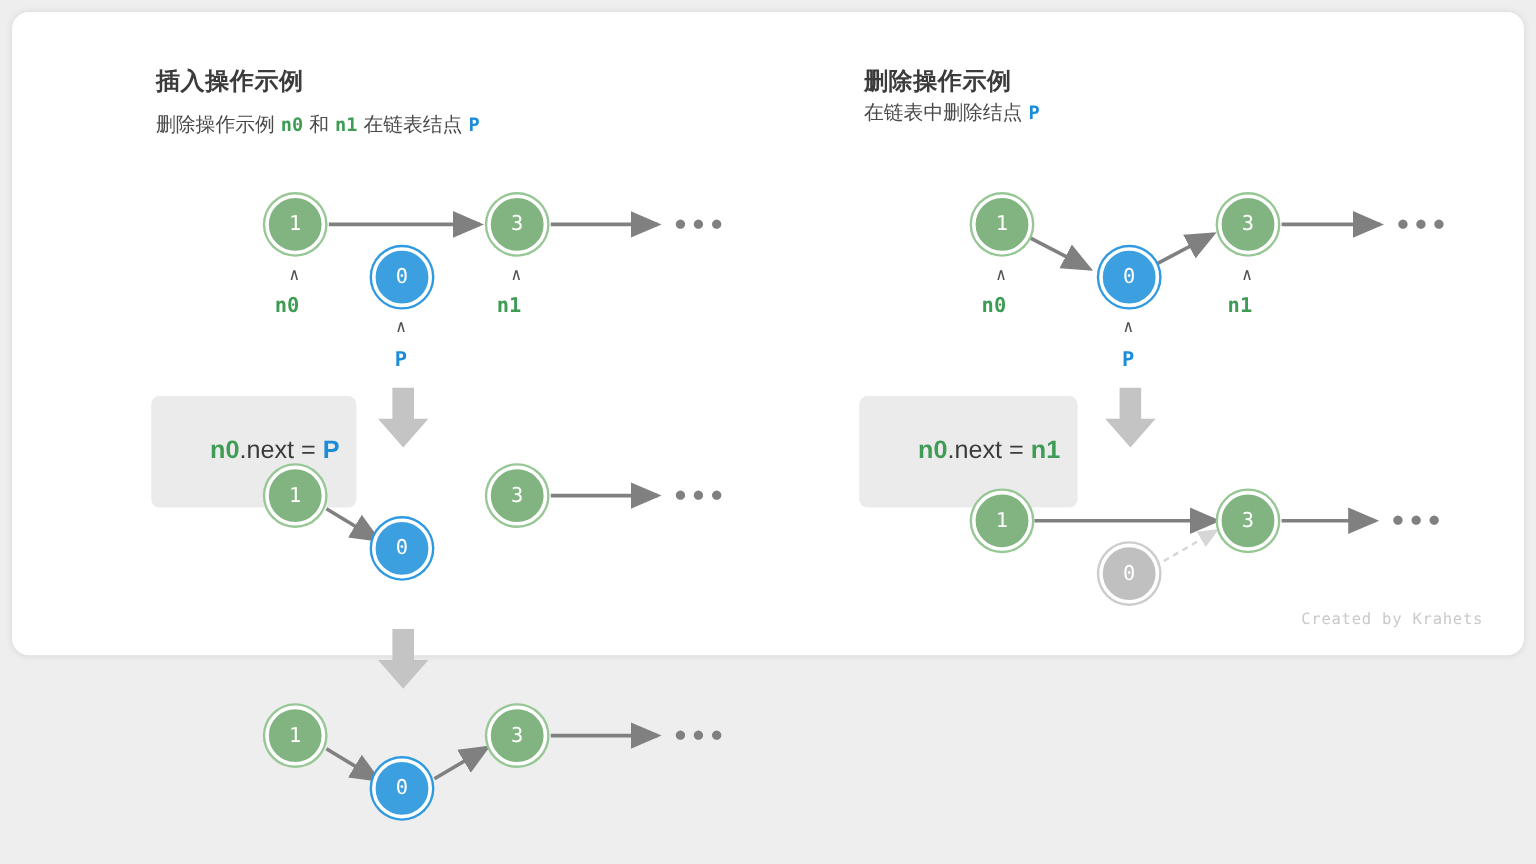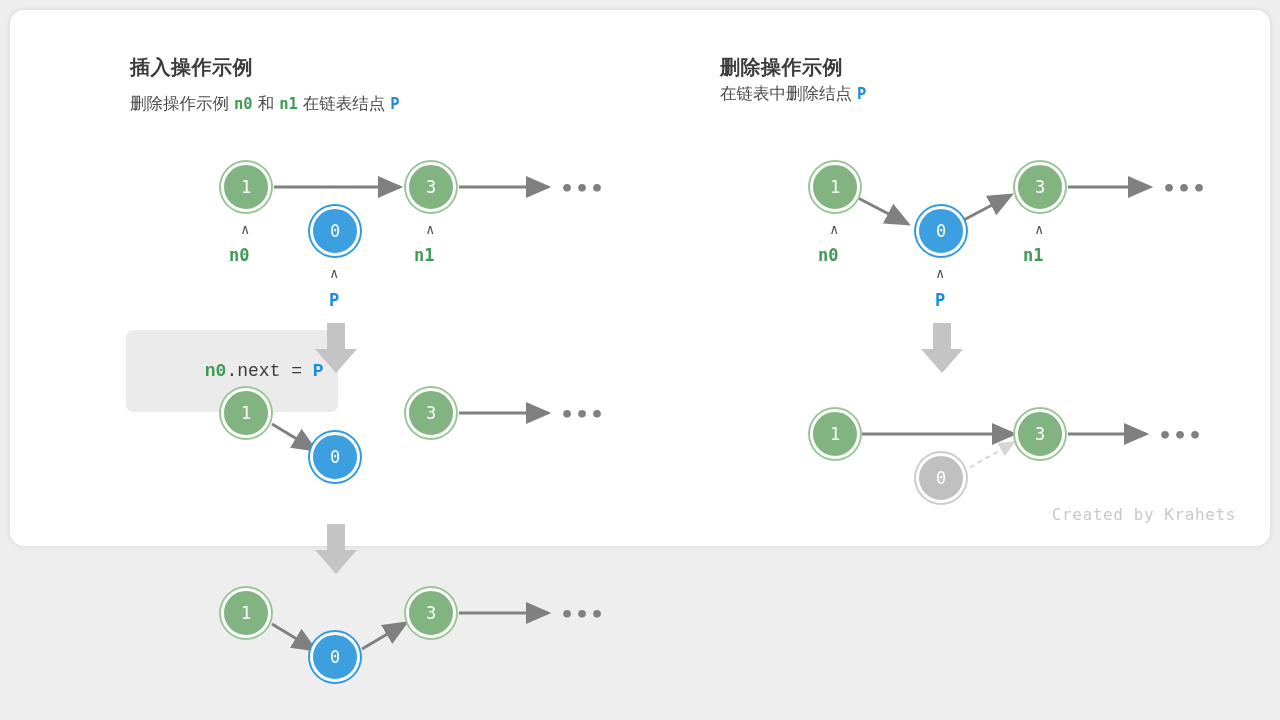--- a/index.html
+++ b/index.html
@@ -95,34 +95,34 @@
     font-family:"DejaVu Sans","Liberation Sans",sans-serif;
   }
 
   svg.edges{position:absolute;left:0;top:0;overflow:visible;z-index:1;}
 
   .codebox{
     position:absolute;
     background:#ebebeb;
     border-radius:7px;
     padding:7px 14px;
-    font-family:Liberation Mono, monospace;
-    font-size:18px;color:#3b3b3b;
+    font-family:Liberation Sans, sans-serif;
+    font-size:21px;color:#3b3b3b;
     white-space:pre;
     line-height:1.25;
   }
   .codebox .g{color:#3f9c55;font-weight:bold;}
   .codebox .b{color:#1a8cd8;font-weight:bold;}
 
   .downarrow{position:absolute;}
 
   #credit{
     position:absolute;right:34px;bottom:22px;
     font-family:"DejaVu Sans Mono","Liberation Mono",monospace;
-    font-size:16px;color:#c9c9c9;
+    font-size:13px;color:#c9c9c9;
     letter-spacing:.6px;
     white-space:nowrap;
   }
 </style>
 </head>
 <body>
 
 <div id="card">
 
   <div class="panel" id="panel-insert">
@@ -223,20 +223,23 @@
       <div class="caret" style="left:240px;top:212px;">∧</div>
       <div class="ptr green" style="left:228px;top:237px;">n0</div>
 
       <div class="caret" style="left:346px;top:256px;">∧</div>
       <div class="ptr blue" style="left:345px;top:282px;">P</div>
 
       <div class="caret" style="left:445px;top:212px;">∧</div>
       <div class="ptr green" style="left:433px;top:237px;">n1</div>
     </div>
 
+    <div class="codebox" style="left:126px;top:320px;">
+      <span class="g">n0</span><span>.next = </span><span class="g">n1</span>
+    </div>
     <svg class="downarrow" style="left:329px;top:313px;" width="46" height="52">
       <path d="M14,0 L32,0 L32,26 L44,26 L23,50 L2,26 L14,26 Z" fill="#c4c4c4"></path>
     </svg>
 
     <div class="stage" id="del-stage1" style="left:0;top:0;width:680px;height:540px;">
       <svg class="edges" width="680" height="540">
         <line x1="372" y1="462" x2="424" y2="432" stroke="#d6d6d6" stroke-width="2" stroke-dasharray="5,4" marker-end="url(#ah-light)"></line>
         <line x1="272" y1="424" x2="424" y2="424" stroke="#808080" stroke-width="3" marker-end="url(#ah-gray2)"></line>
         <line x1="478" y1="424" x2="556" y2="424" stroke="#808080" stroke-width="3" marker-end="url(#ah-gray2)"></line>
       </svg>

